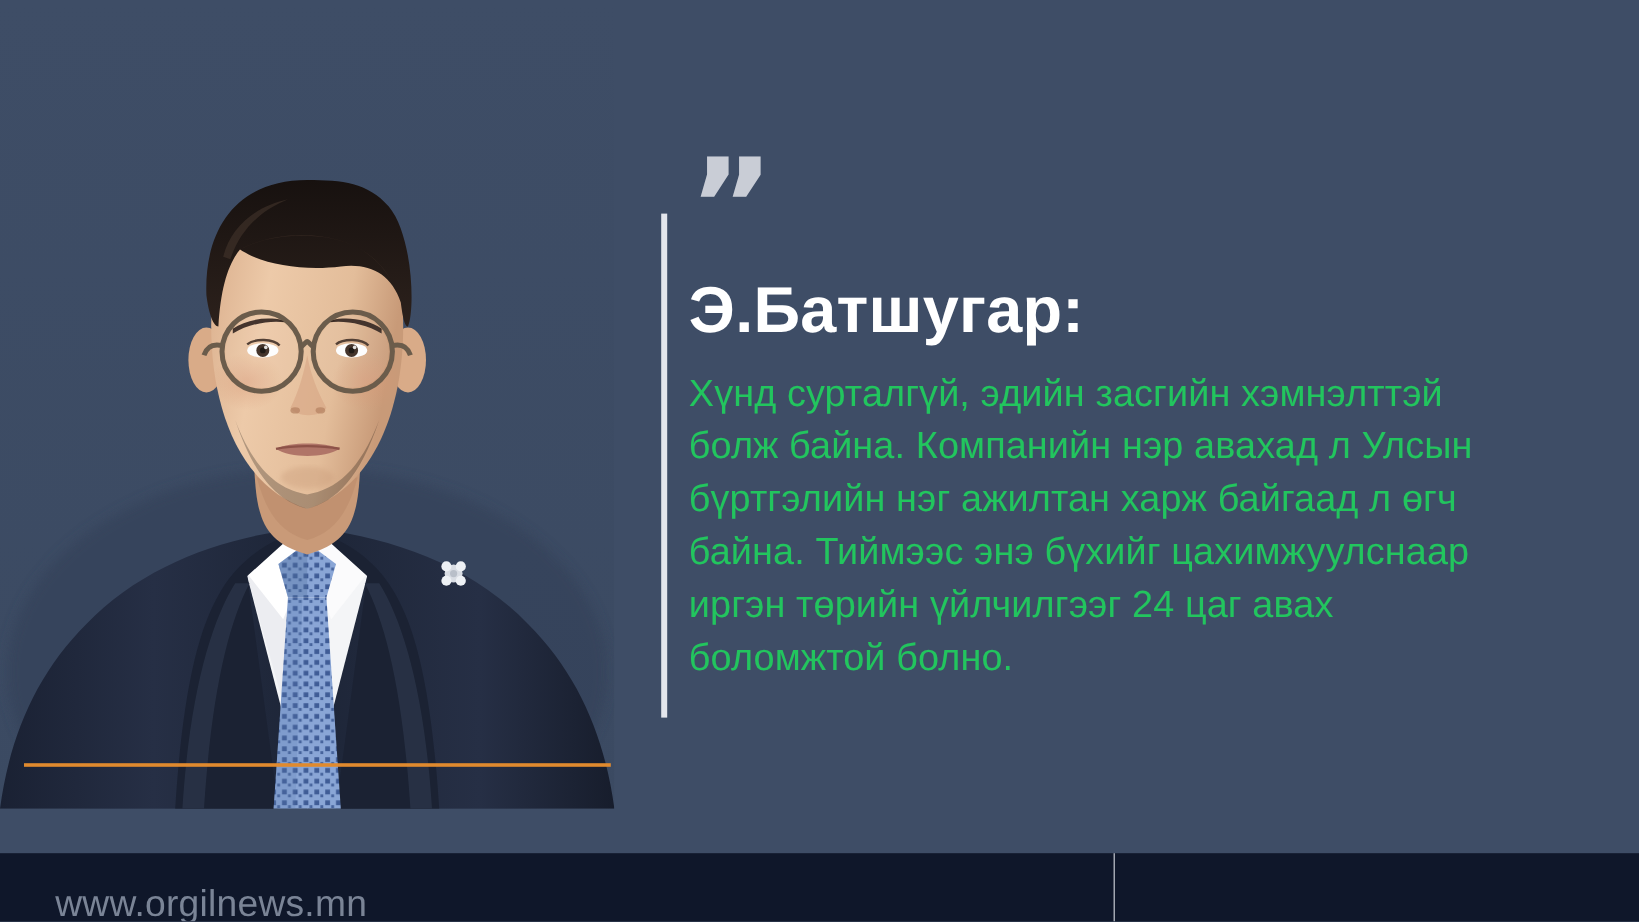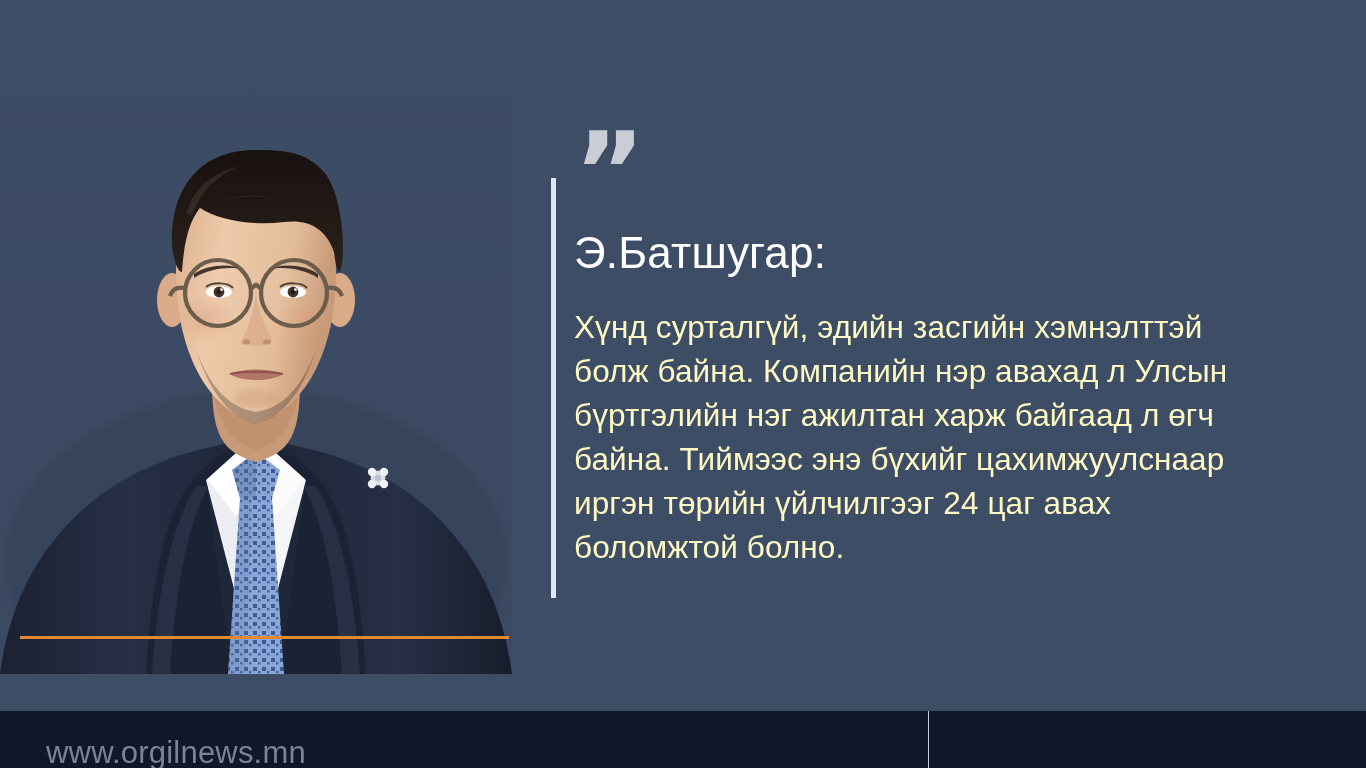--- a/index.html
+++ b/index.html
@@ -60,34 +60,34 @@
     line-height: 1;
     font-weight: 700;
     color: #c9cdd6;
     letter-spacing: 2px;
     user-select: none;
   }
   .speaker-name {
     position: absolute;
     left: 574px;
     top: 228px;
-    font-size: 44px;
-    font-weight: 400;
+    font-size: 54px;
+    font-weight: 700;
     color: #ffffff;
     letter-spacing: 0.2px;
     white-space: nowrap;
   }
   .quote-body {
     position: absolute;
     left: 574px;
     top: 305px;
     width: 690px;
     font-size: 31.5px;
     line-height: 44px;
-    color: #fef9c3;
+    color: #22c55e;
     font-weight: 400;
     letter-spacing: 0.1px;
   }
 
   
   .logo {
     position: absolute;
     left: 1163px;
     top: 72px;
     width: 150px;

